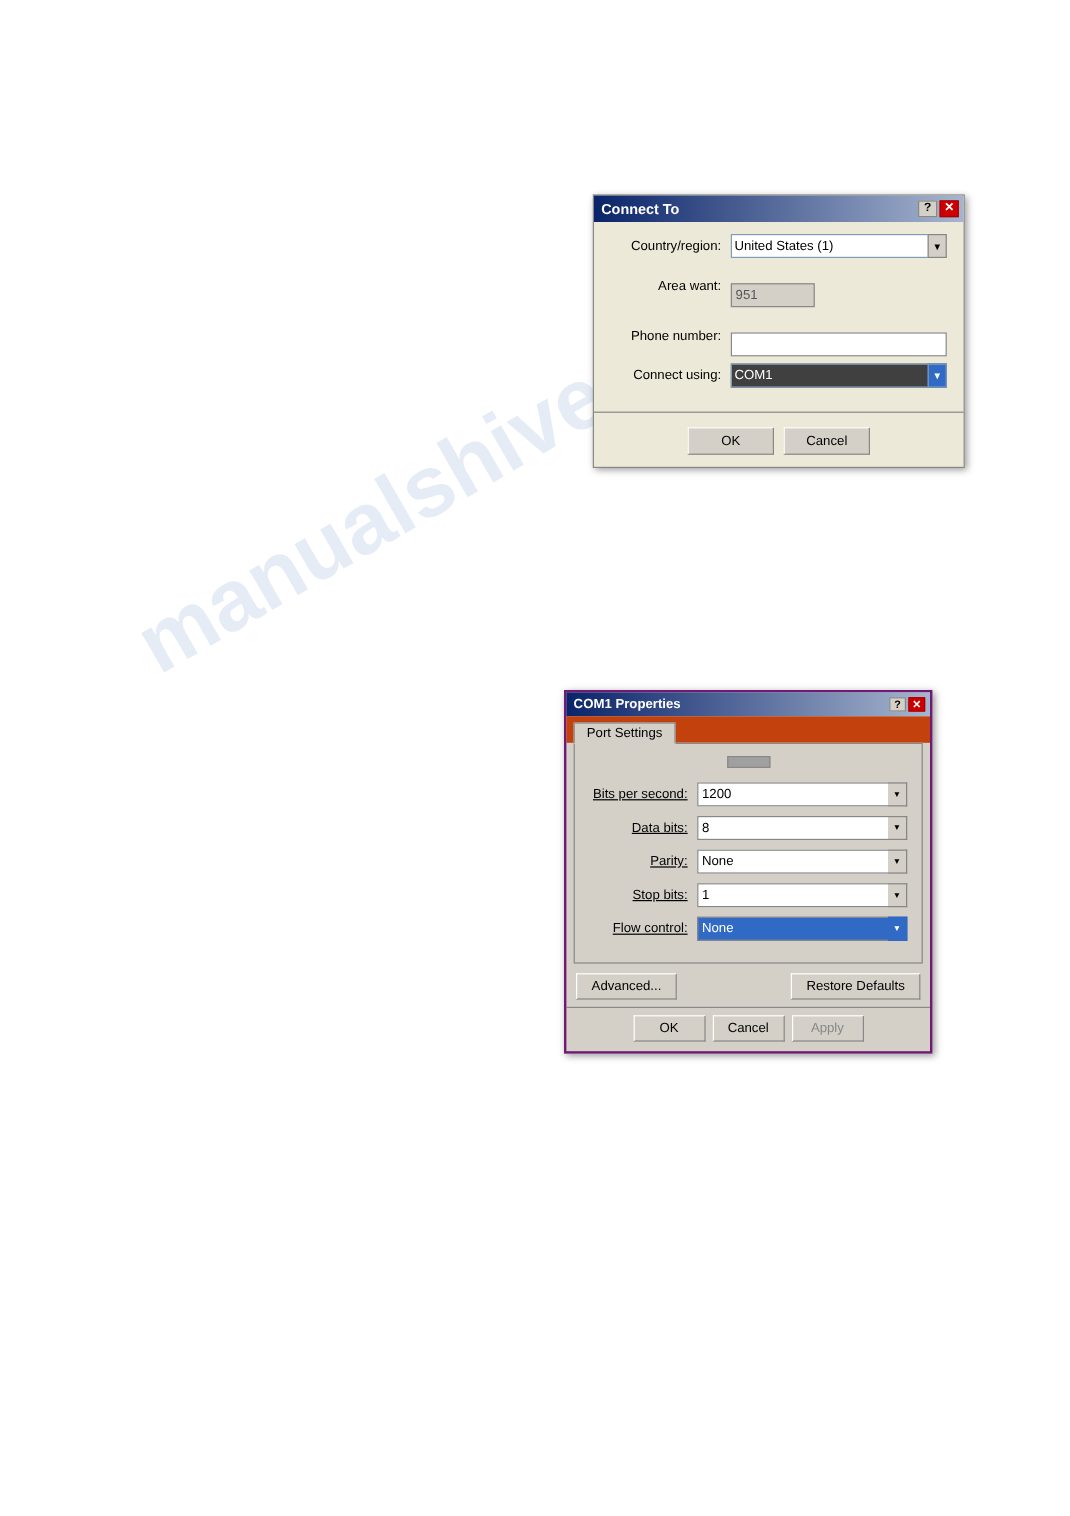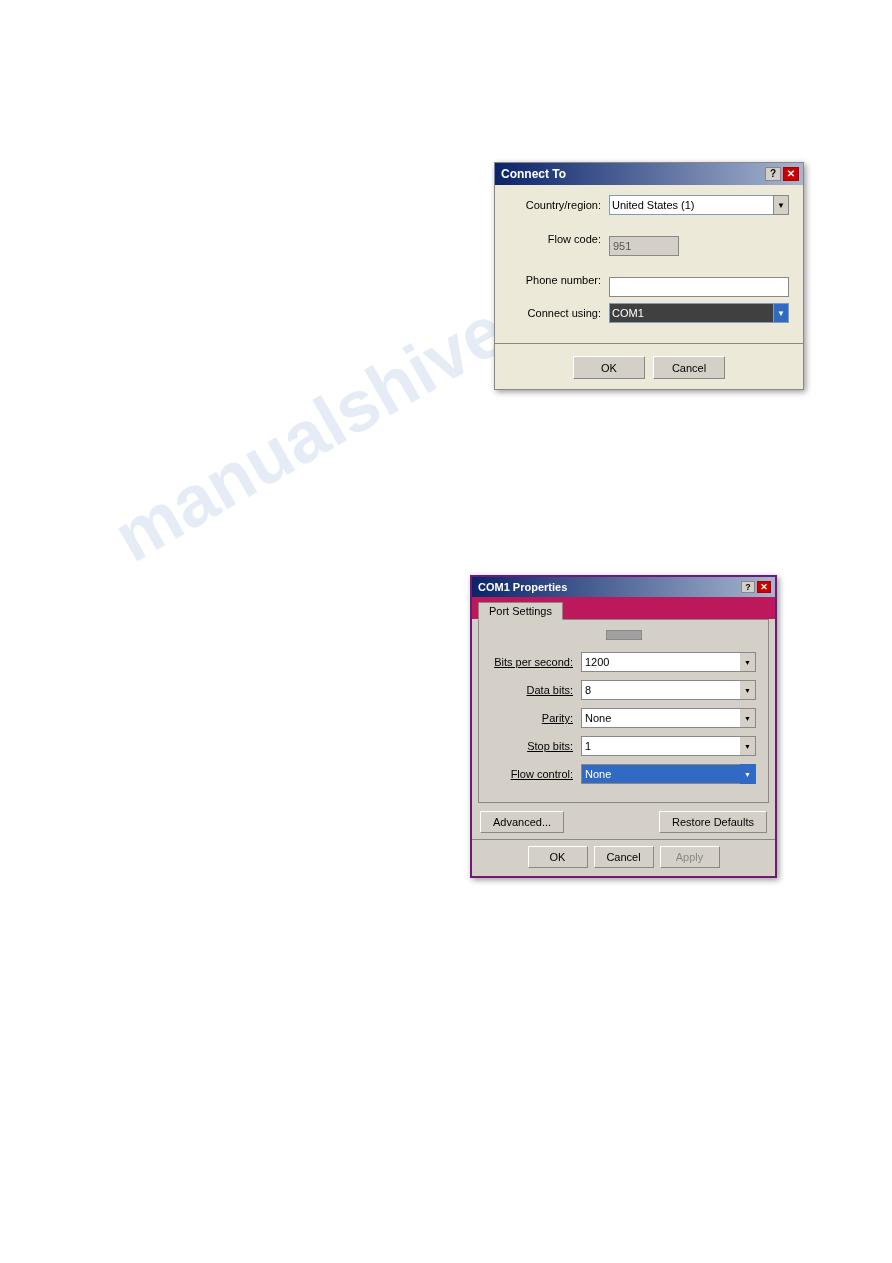--- a/index.html
+++ b/index.html
@@ -250,21 +250,21 @@
     }
     .dialog-com1 .titlebar-btn-help {
       width: 14px;
       height: 12px;
       font-size: 9px;
     }
 
     .tab-bar {
       display: flex;
       padding: 4px 6px 0;
-      background: #be185d;
+      background: #c2410c;
     }
 
     .tab-item {
       padding: 2px 10px;
       border: 1px solid #888;
       border-bottom: none;
       background: #d4d0c8;
       font-size: 11px;
       cursor: pointer;
       position: relative;
@@ -455,21 +455,21 @@
         <div class="form-select-wrapper">
           <select class="form-select">
             <option>United States (1)</option>
           </select>
           <div class="select-arrow select-arrow-gray">▼</div>
         </div>
       </div>
     </div>
 
     <div class="form-row">
-      <span class="form-label">Flow code:</span>
+      <span class="form-label">Area want:</span>
       <div class="form-control-wrapper">
         <input type="text" class="form-input form-input-disabled" style="width: 70px;" value="951">
       </div>
     </div>
 
     <div class="form-row">
       <span class="form-label">Phone number:</span>
       <div class="form-control-wrapper">
         <input type="text" class="form-input" value="" style="">
       </div>

